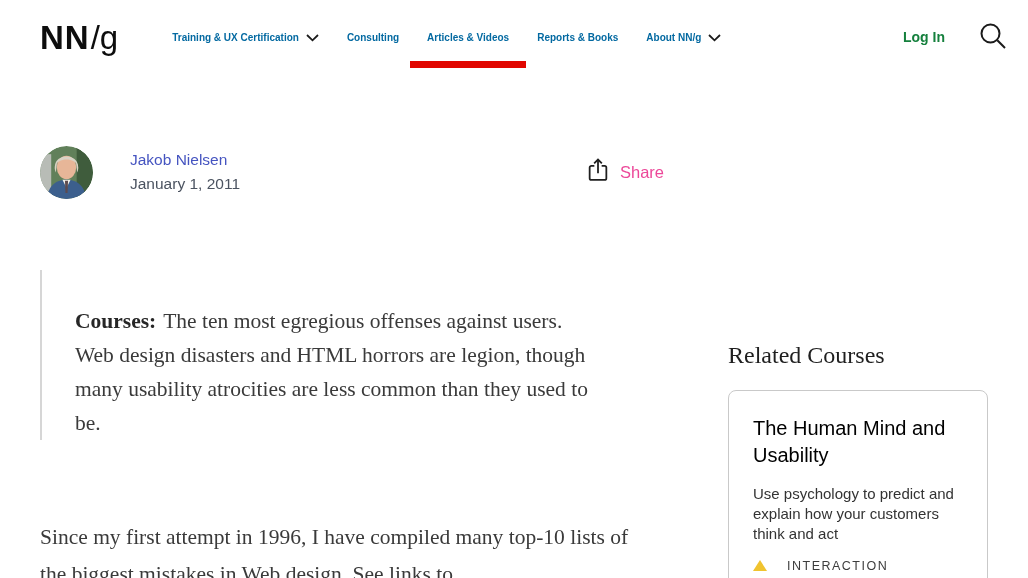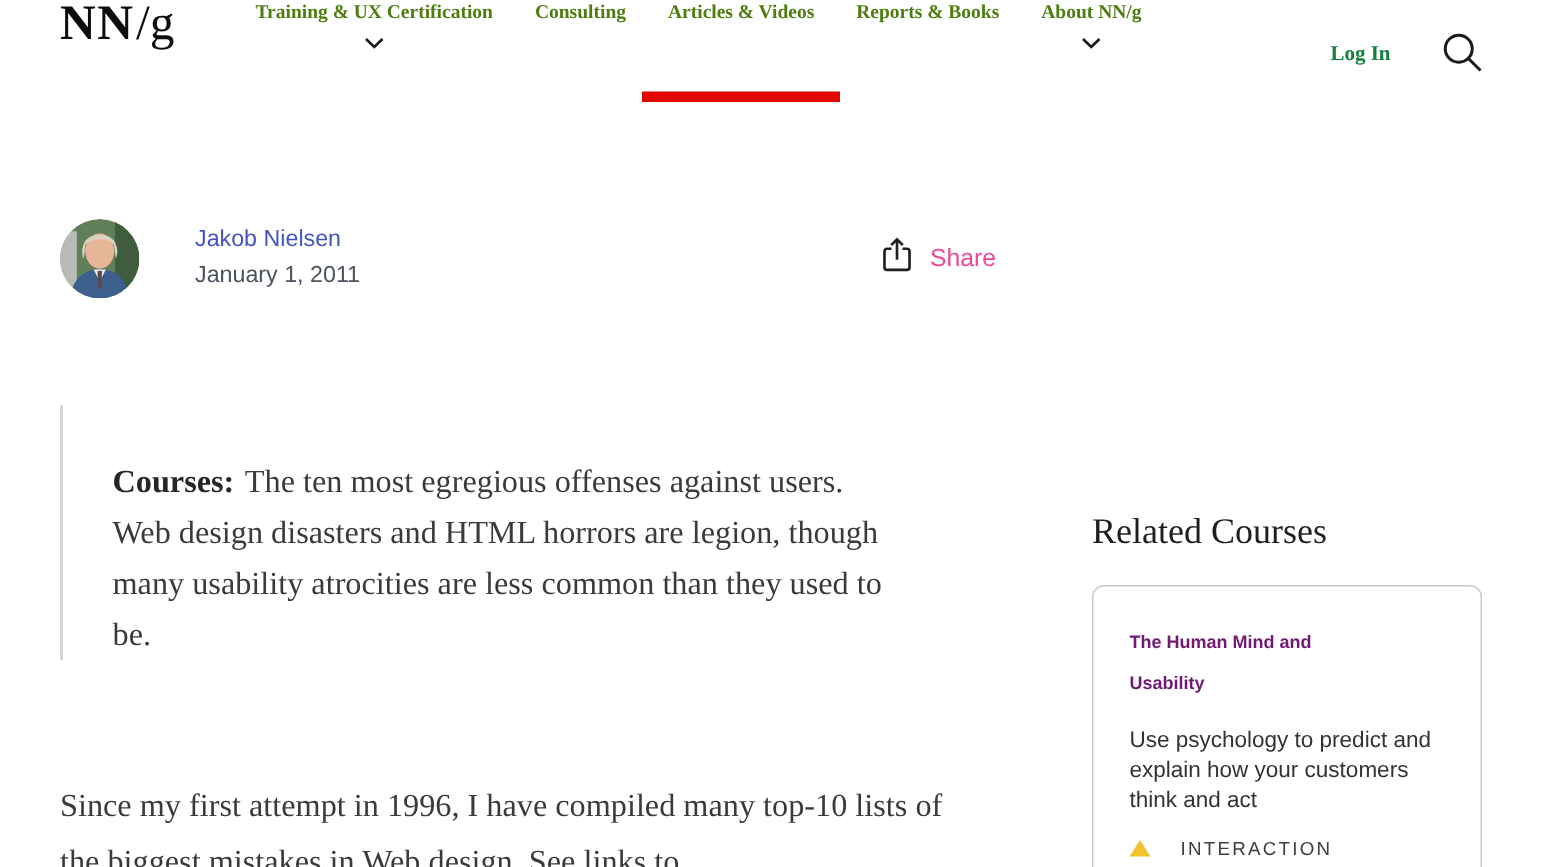--- a/index.html
+++ b/index.html
@@ -3,30 +3,30 @@
 <meta charset="utf-8">
 <style>
   * { margin:0; padding:0; box-sizing:border-box; }
   html,body { width:1028px; height:578px; }
   body {
     position:relative; overflow:hidden; background:#ffffff;
     font-family:"Liberation Sans", sans-serif; color:#1b1b1b;
   }
 
   
-  .header { display:flex; height:74px; padding:0 38px 0 40px; background:#fff;font-family:Liberation Serif, serif; }
+  .header { display:flex; align-items:center; height:74px; padding:0 20px 0 40px; background:#fff; }
   .logo { display:flex; align-items:baseline; font-size:33px; line-height:1; margin-right:40px; cursor:pointer; }
   .logo .nn { font-weight:700; letter-spacing:1px; color:#0d0d0d; }
   .logo .slash-g { font-weight:400; color:#0d0d0d; margin-left:1px; }
 
   .nav { display:flex; align-items:stretch; height:74px; }
   .nav-item {
     position:relative; display:flex; align-items:center; gap:7px;
-    padding:0 14px; font-size:13px; font-weight:700; color:#4d7c0f;
-    cursor:pointer; white-space:nowrap;flex-direction:column;
+    padding:0 14px; font-size:10px; font-weight:700; color:#0369a1;
+    cursor:pointer; white-space:nowrap;
   }
   .nav-item .chev { display:flex; color:#1b1b1b; margin-top:2px; }
   .nav-item.active::after {
     content:""; position:absolute; left:-3px; right:-3px; bottom:6px;
     height:7px; background:#e10600;
   }
   .header-right { margin-left:auto; display:flex; align-items:center; }
   .login { font-size:14px; font-weight:700; color:#15803d; cursor:pointer; white-space:nowrap; }
   .search-btn { margin-left:32px; display:flex; align-items:center; cursor:pointer; }
 
@@ -55,21 +55,21 @@
     margin-top:42px; font-size:21.5px; line-height:37px; color:#3a3a3a; white-space:pre-line;
   }
 
   
   .sidebar { position:absolute; left:728px; top:340px; width:260px; }
   .sidebar-heading { font-family:"Liberation Serif", serif; font-weight:400; font-size:24px; line-height:30px; color:#1f1f1f; }
   .course-card {
     margin-top:20px; border:1px solid #c9c9c9; border-radius:8px;
     padding:24px 24px; height:282px; background:#fff; cursor:pointer;
   }
-  .course-title { font-size:12px; font-weight:700; line-height:27px; color:#701a75; white-space:pre-line; }
+  .course-title { font-size:20px; font-weight:400; line-height:27px; color:#000000; white-space:pre-line; }
   .course-desc { margin-top:15px; font-size:15px; line-height:20px; color:#333; white-space:pre-line; }
   .course-tag { margin-top:15px; display:flex; align-items:center; gap:20px; }
   .tag-triangle {
     width:0; height:0; border-left:7px solid transparent; border-right:7px solid transparent;
     border-bottom:11px solid #f0c32f; margin-top:-2px;
   }
   .tag-label { font-size:12.5px; letter-spacing:1.5px; color:#3d3d3d; font-weight:400; }
 </style>
 </head>
 <body>

